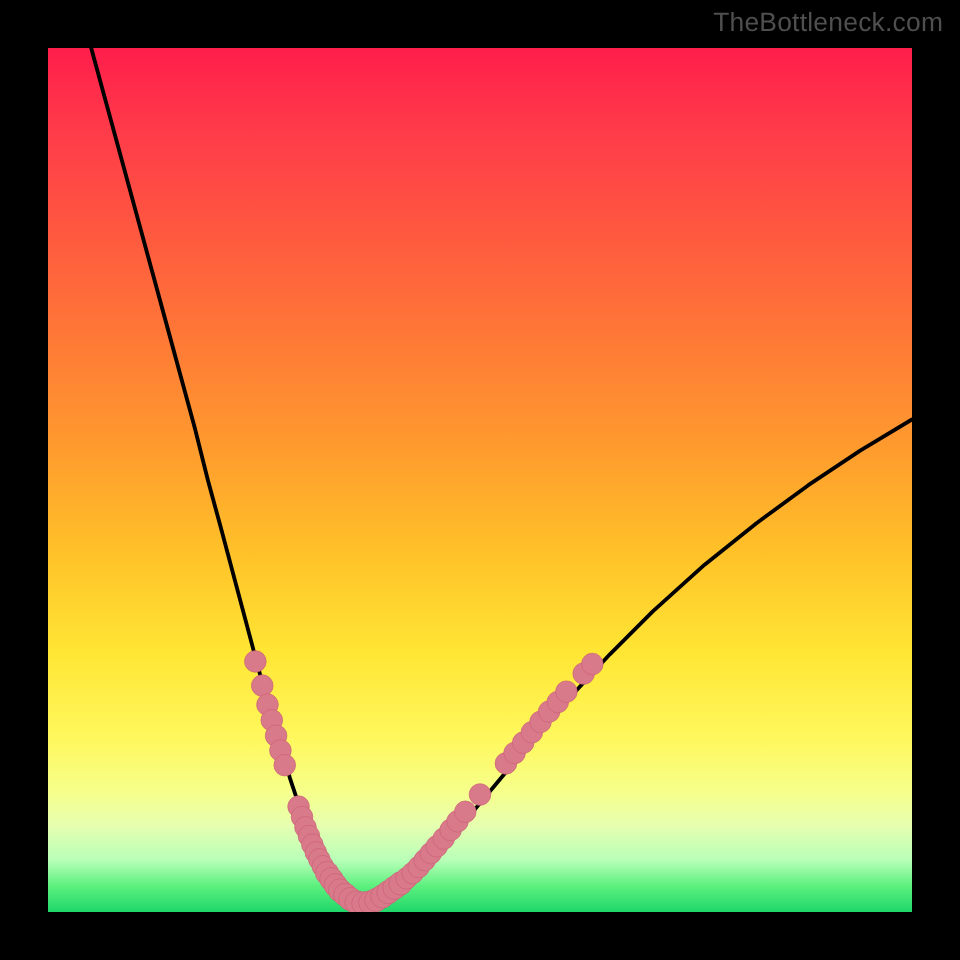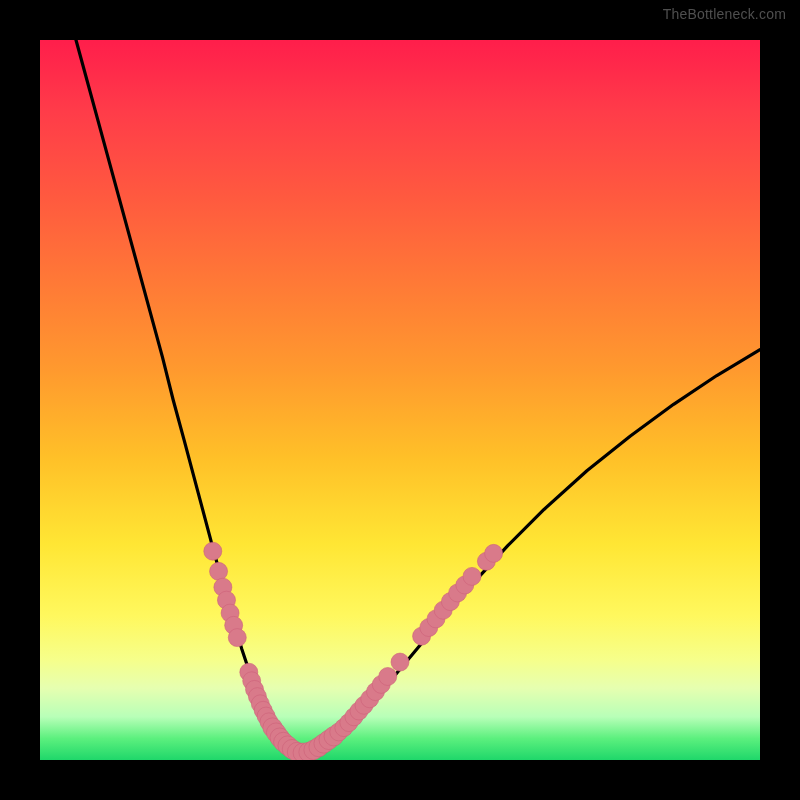--- a/index.html
+++ b/index.html
@@ -44,21 +44,21 @@
     left: 0;
     top: 0;
     width: 720px;
     height: 720px;
   }
   .watermark {
     position: absolute;
     top: 6px;
     right: 14px;
     color: #4f4f4f;
-    font-size: 14px;
+    font-size: 22px;
     font-weight: 500;
     letter-spacing: 0.2px;
     user-select: none;
   }
 </style>
 </head>
 <body>
 
 <div class="frame">
   <div class="watermark">TheBottleneck.com</div>

